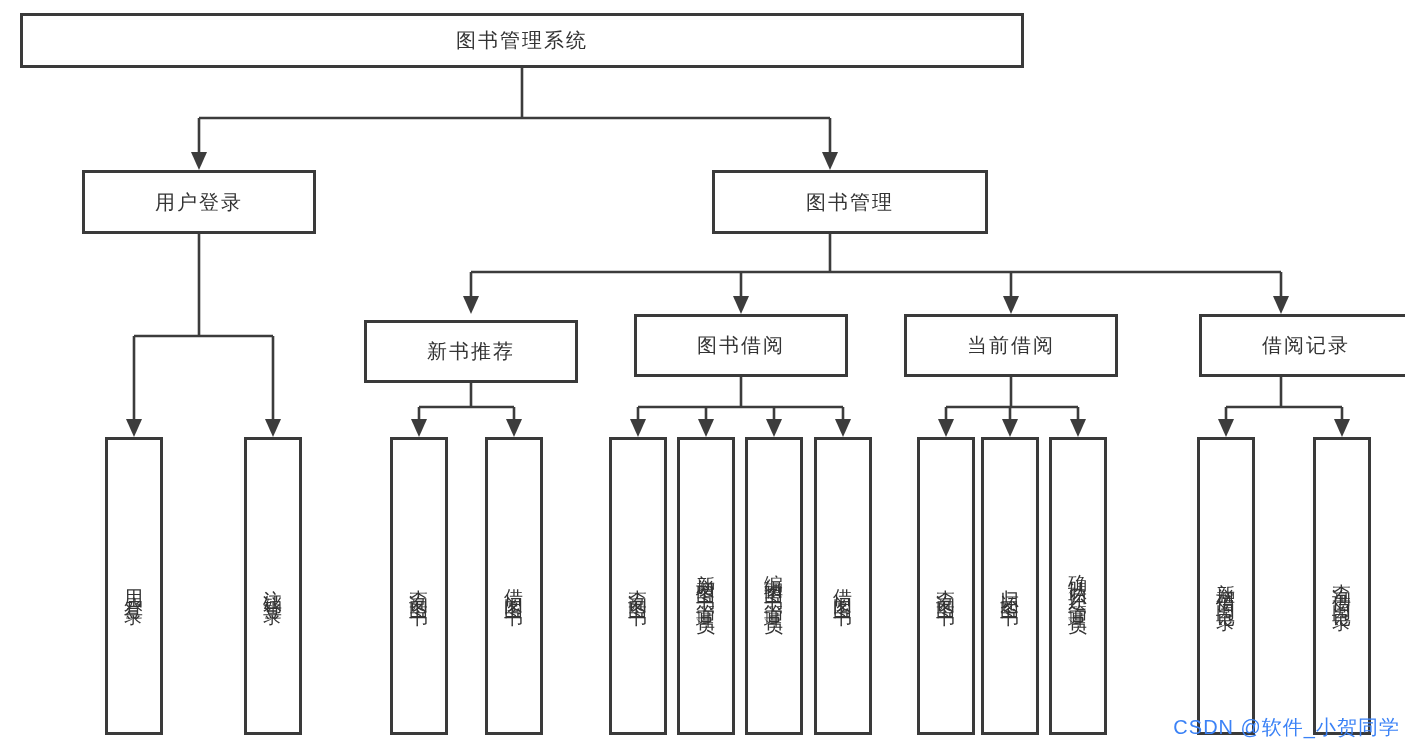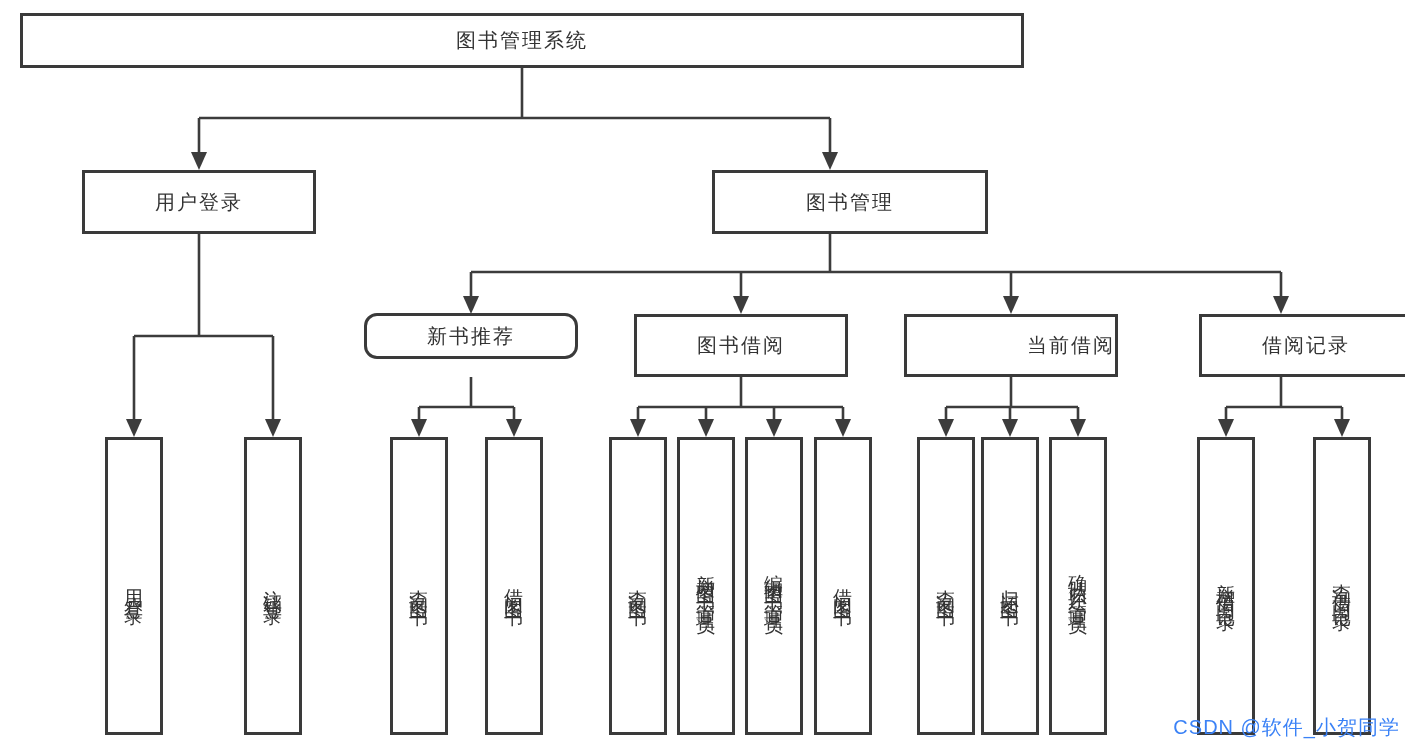--- a/index.html
+++ b/index.html
@@ -106,27 +106,27 @@
     <span class="h-label">图书管理系统</span>
   </div>
 
   <div class="node" style="left:82px; top:170px; width:234px; height:64px;">
     <span class="h-label">用户登录</span>
   </div>
   <div class="node" style="left:712px; top:170px; width:276px; height:64px;">
     <span class="h-label">图书管理</span>
   </div>
 
-  <div class="node" style="left:364px; top:313px; width:214px; height:46px;border-radius:13px;">
+  <div class="node" style="left:364px; top:320px; width:214px; height:63px;">
     <span class="h-label">新书推荐</span>
   </div>
   <div class="node" style="left:634px; top:314px; width:214px; height:63px;text-align:center;">
     <span class="h-label">图书借阅</span>
   </div>
-  <div class="node" style="left:904px; top:314px; width:214px; height:63px;justify-content:flex-end;">
+  <div class="node" style="left:904px; top:314px; width:214px; height:63px;">
     <span class="h-label">当前借阅</span>
   </div>
   <div class="node" style="left:1174px; top:314px; width:214px; height:63px;margin-left:25px;">
     <span class="h-label">借阅记录</span>
   </div>
 
   <div class="node leaf" style="left:105px;">
     <span class="v-label">用户登录</span>
   </div>
   <div class="node leaf" style="left:244px;">

